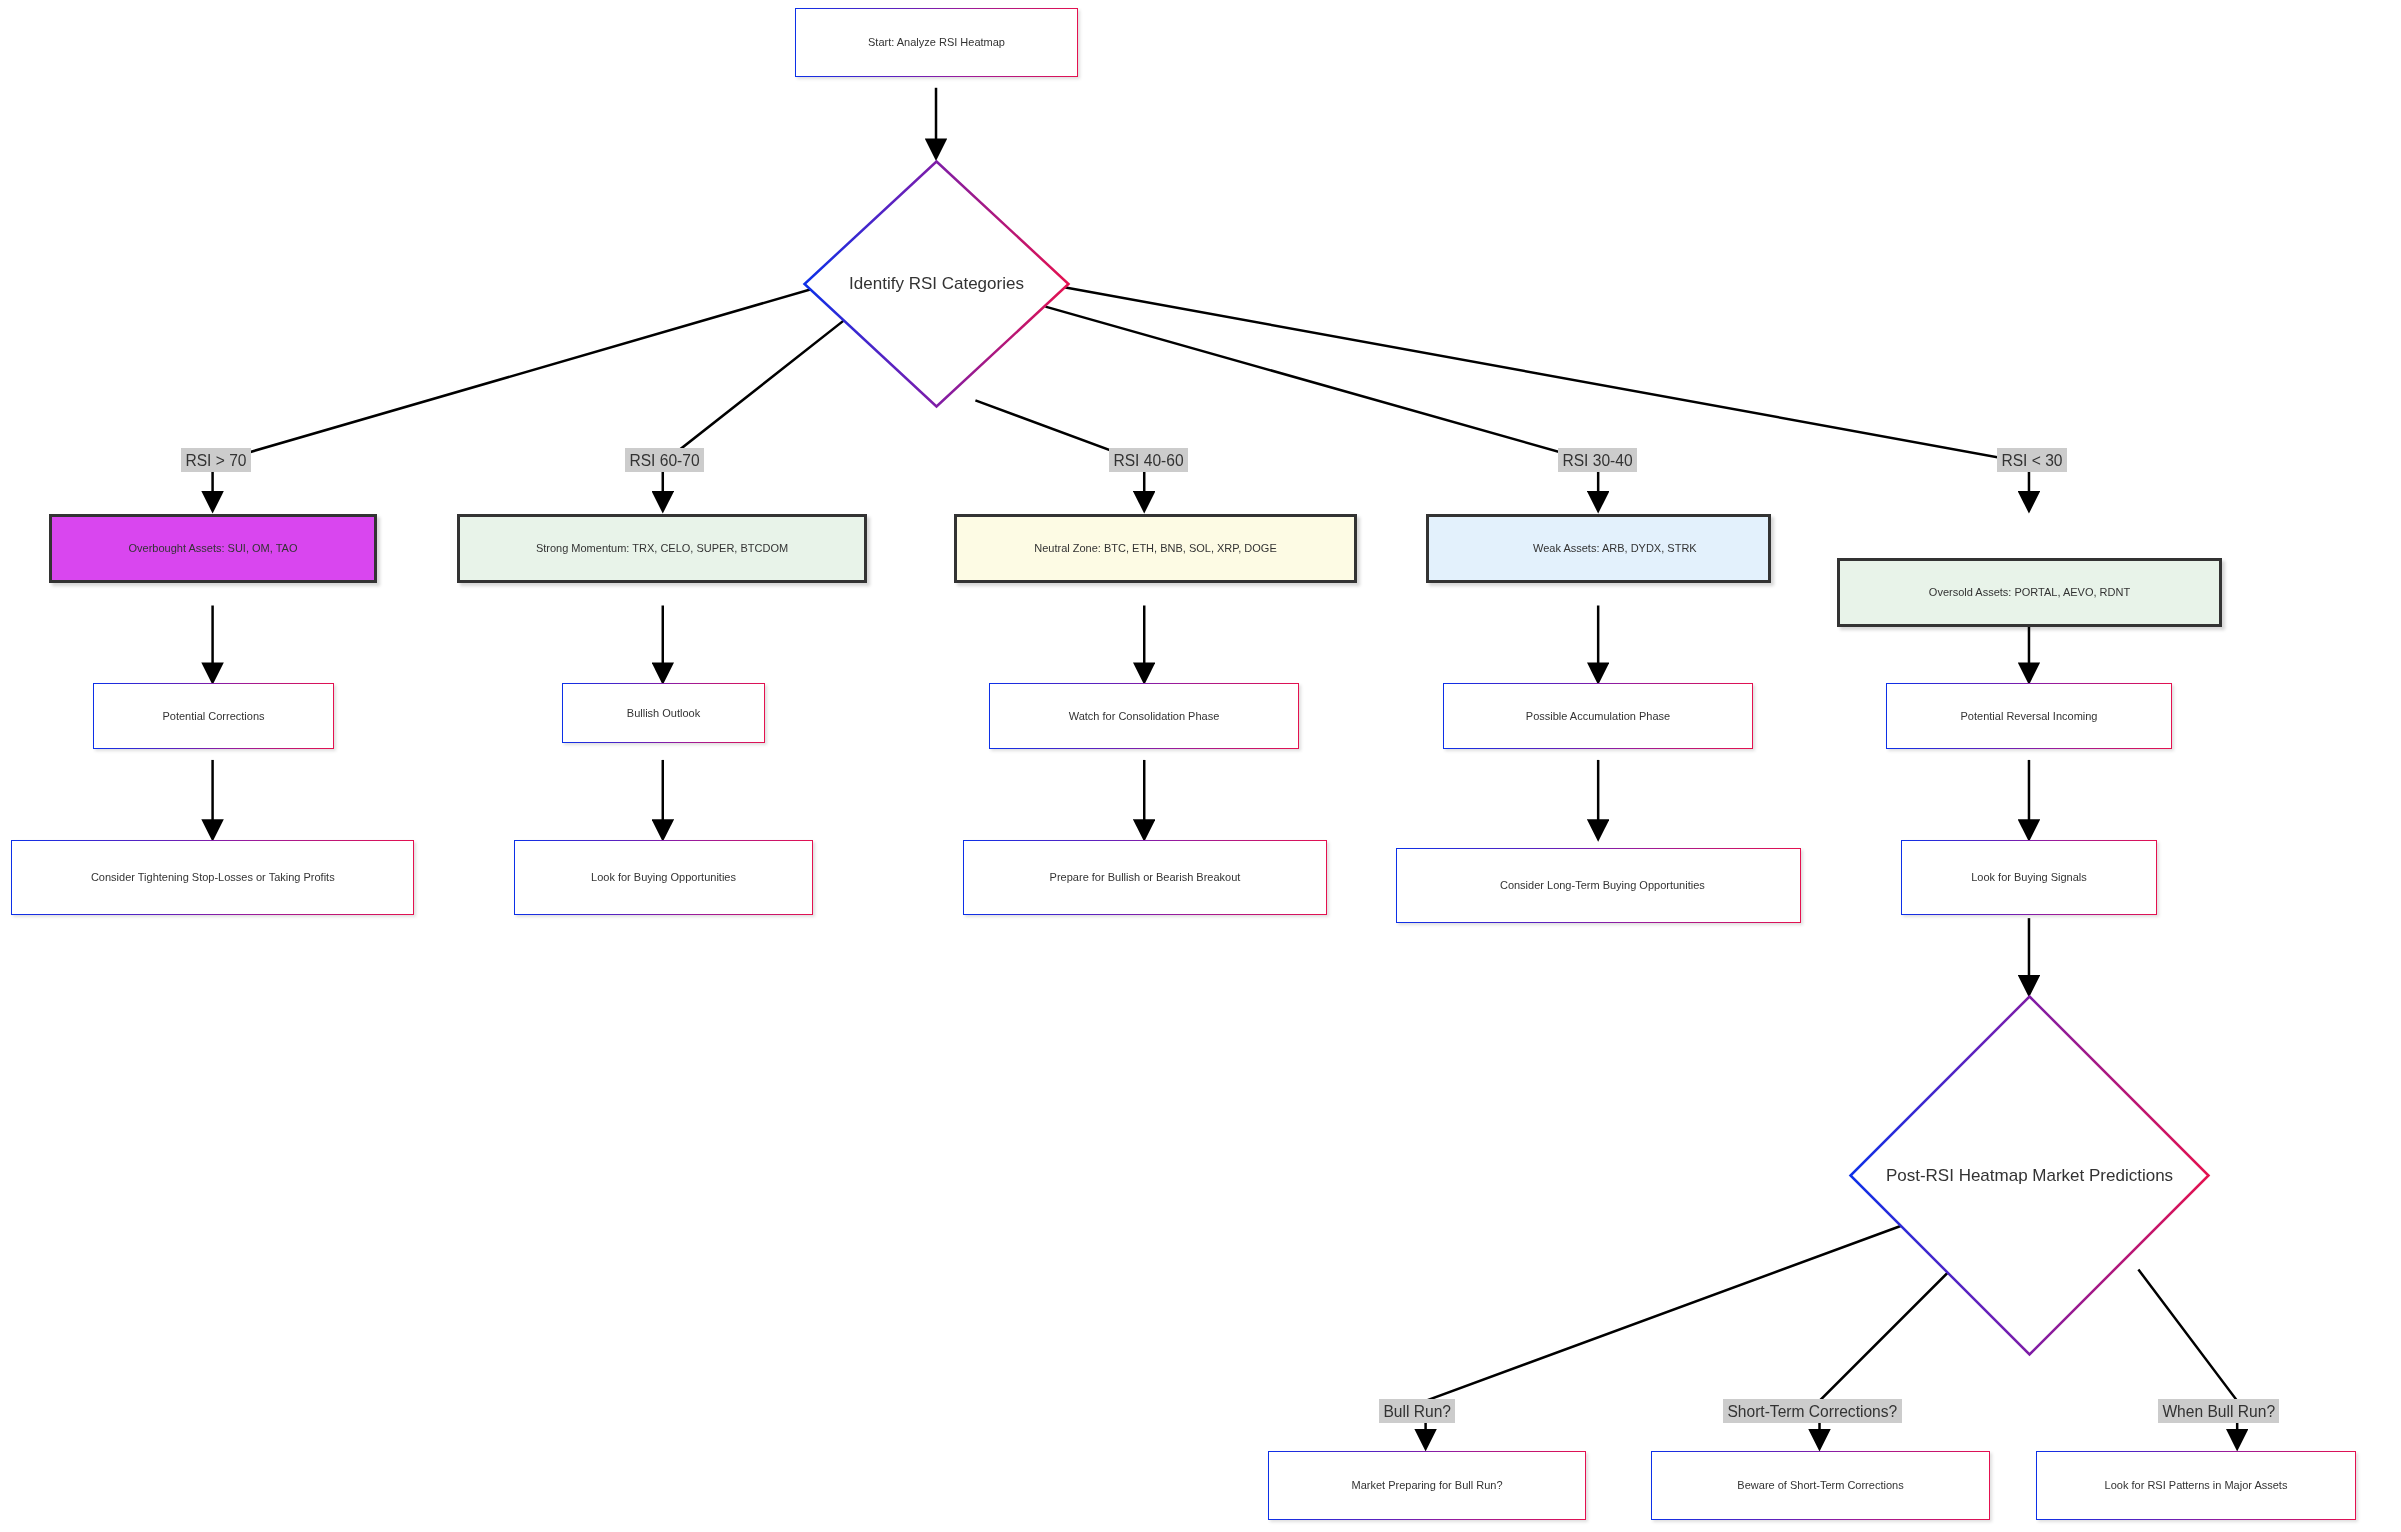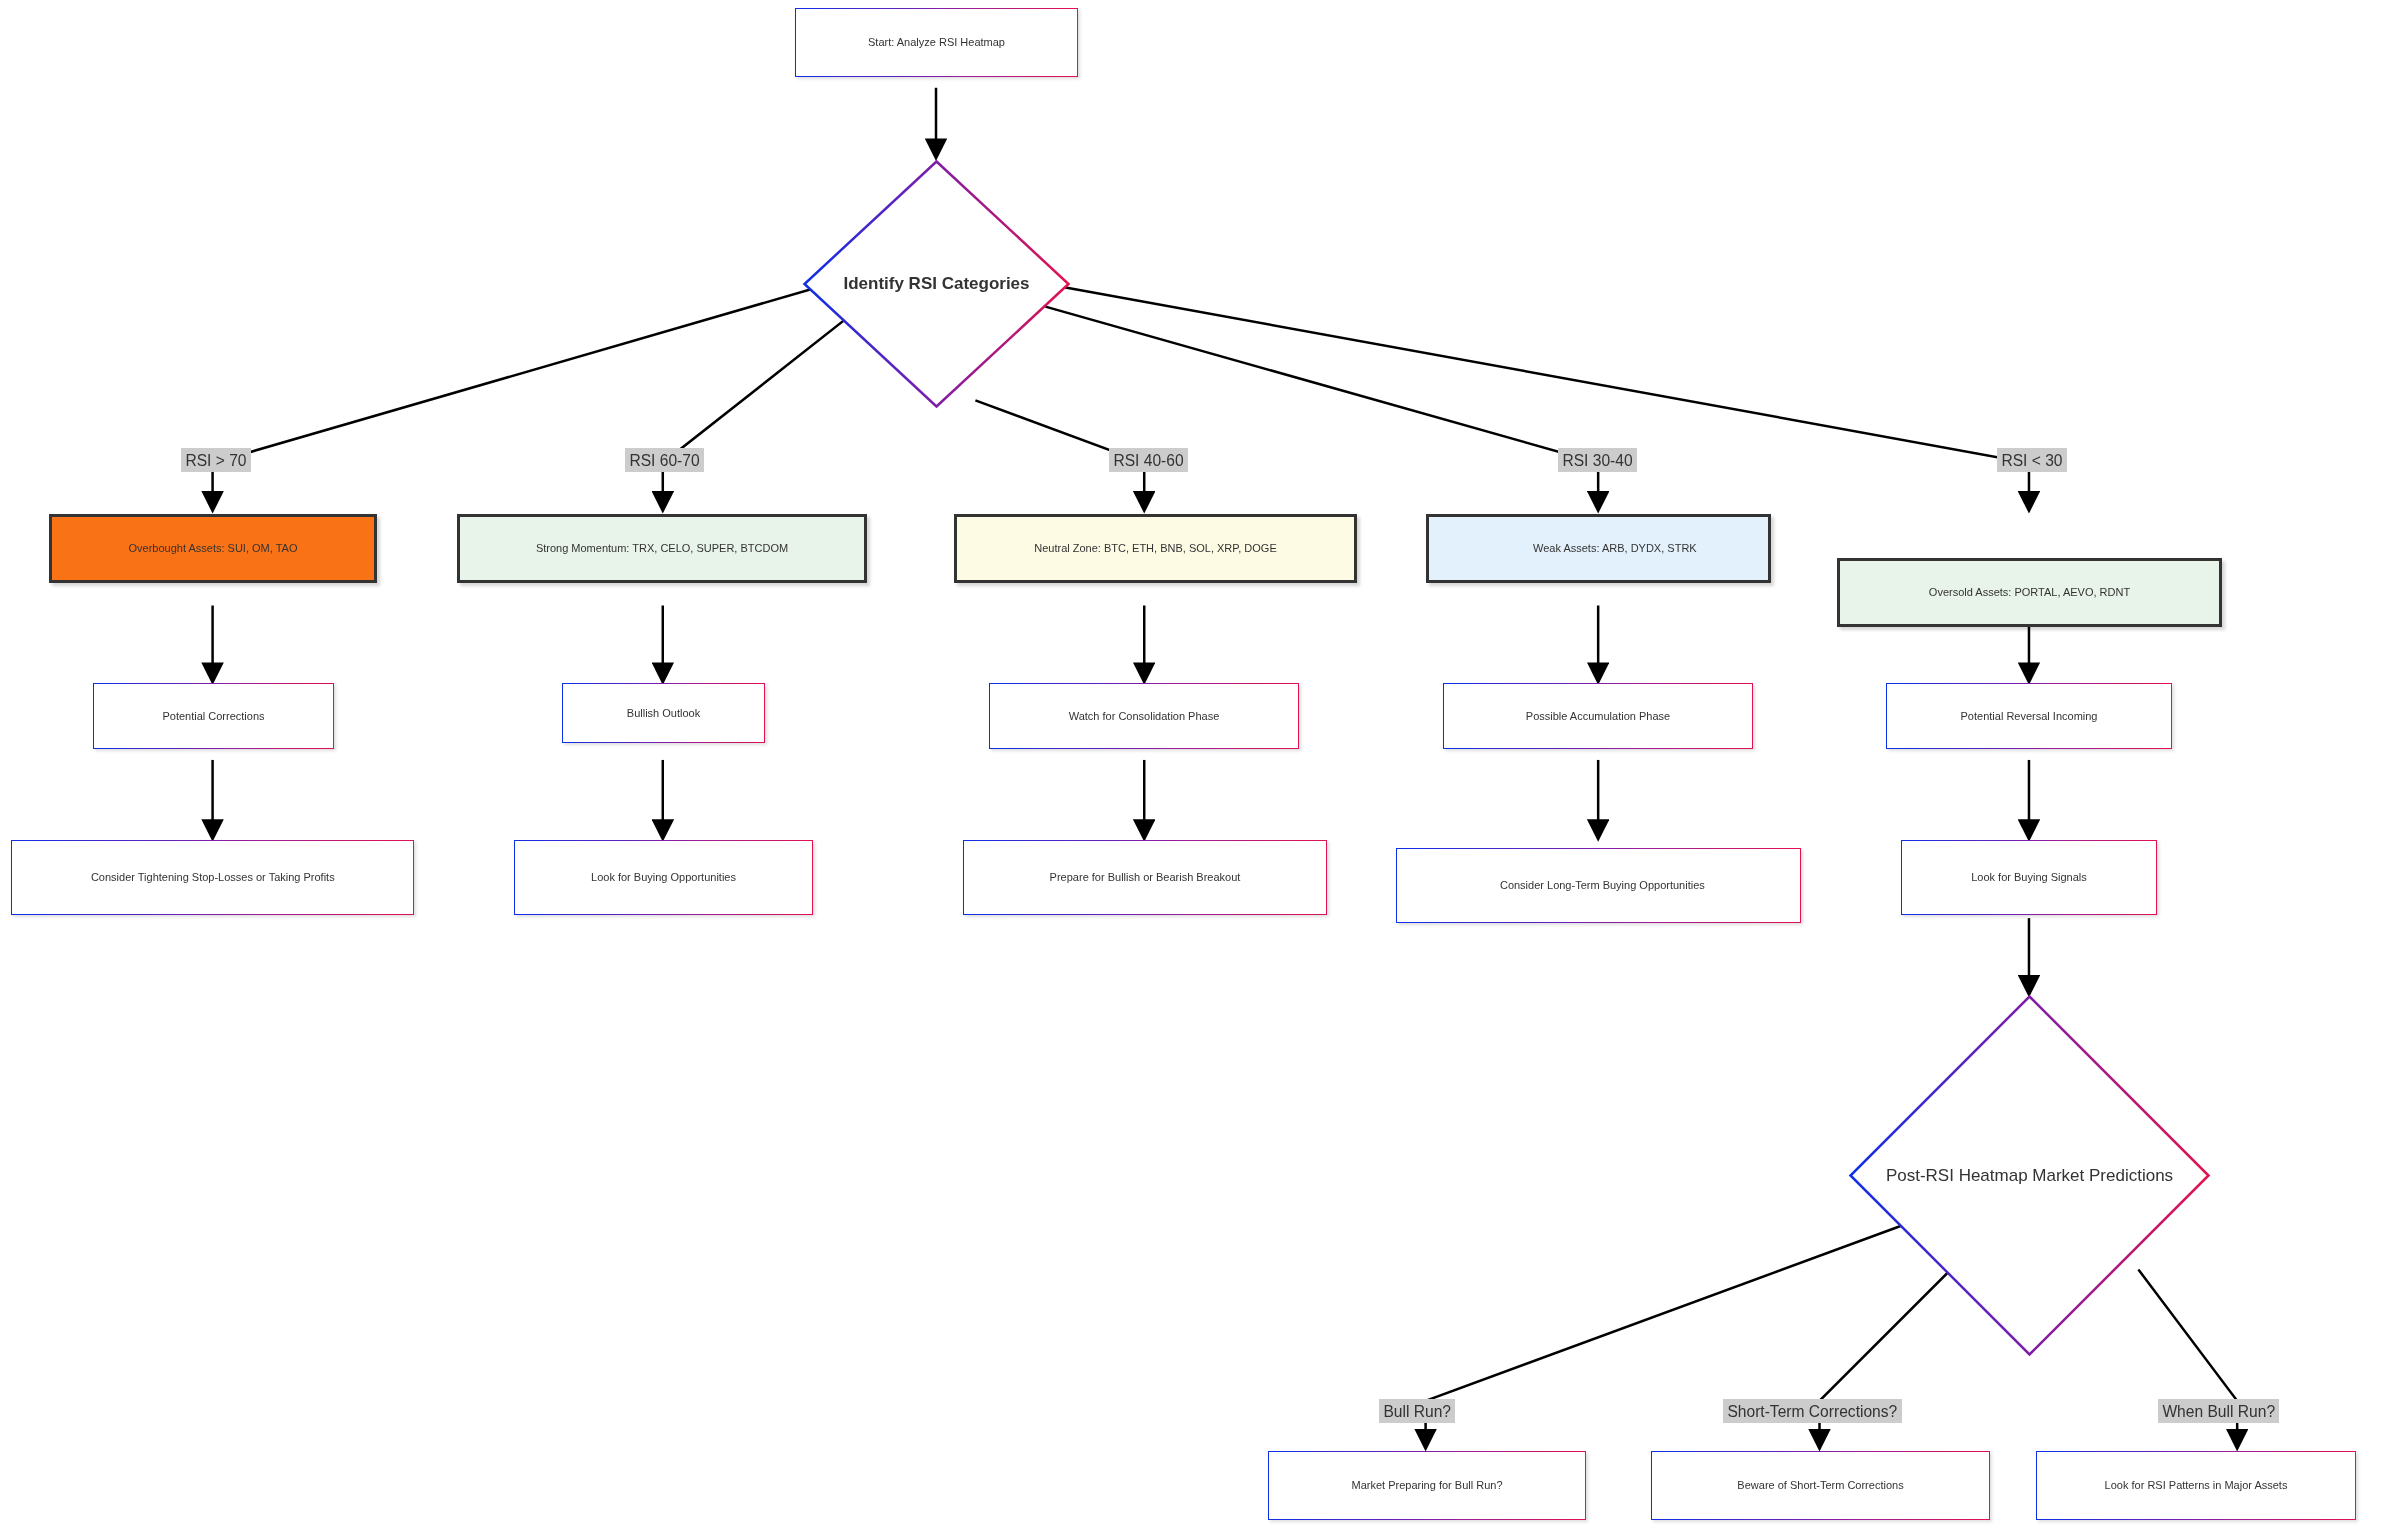--- a/index.html
+++ b/index.html
@@ -44,21 +44,21 @@
       linear-gradient(#ffffff, #ffffff) padding-box,
       linear-gradient(90deg, #0c30e8 0%, #5a22c0 35%, #9b1b9b 60%, #e4114f 100%) border-box;
     border: 1.9px solid transparent;
     box-shadow: 1.9px 1.9px 3.1px rgba(0,0,0,0.13);
   }
   
   .node-fill {
     border: 3.1px solid #333333;
     box-shadow: 2.5px 2.5px 3.1px rgba(0,0,0,0.16);
   }
-  .fill-pink   { background: #f97316; }
+  .fill-pink   { background: #d946ef; }
   .fill-green  { background: #e8f3e9; }
   .fill-yellow { background: #fdfbe4; }
   .fill-blue   { background: #e3f1fc; padding-left: 44px; }
 
   
   .diamond {
     position: absolute;
     z-index: 5;
   }
   .diamond .dshape {
@@ -128,21 +128,21 @@
       <path d="M 3068 1950 L 2280 2240 L 2280 2312"></path>
       <path d="M 3120 2030 L 2910 2240 L 2910 2312"></path>
       <path d="M 3420 2030 L 3578 2240 L 3578 2312"></path>
     </g>
   </svg>
 
   <div class="node node-grad" style="left:795px; top:7.5px; width:283px; height:69px;">
     <span>Start: Analyze RSI Heatmap</span>
   </div>
 
-  <div class="diamond" style="left:802px; top:159px; width:269px; height:250px;font-weight:bold;">
+  <div class="diamond" style="left:802px; top:159px; width:269px; height:250px;">
     <svg class="dshape" viewBox="0 0 430 400" preserveAspectRatio="none">
       <defs>
         <linearGradient id="gradA" x1="0" y1="0" x2="1" y2="0">
           <stop offset="0%" stop-color="#0c30e8"></stop>
           <stop offset="40%" stop-color="#6a20b8"></stop>
           <stop offset="100%" stop-color="#e4114f"></stop>
         </linearGradient>
       </defs>
       <polygon points="215,4 426,200 215,396 4,200" fill="#ffffff" stroke="url(#gradA)" stroke-width="4"></polygon>
     </svg>

